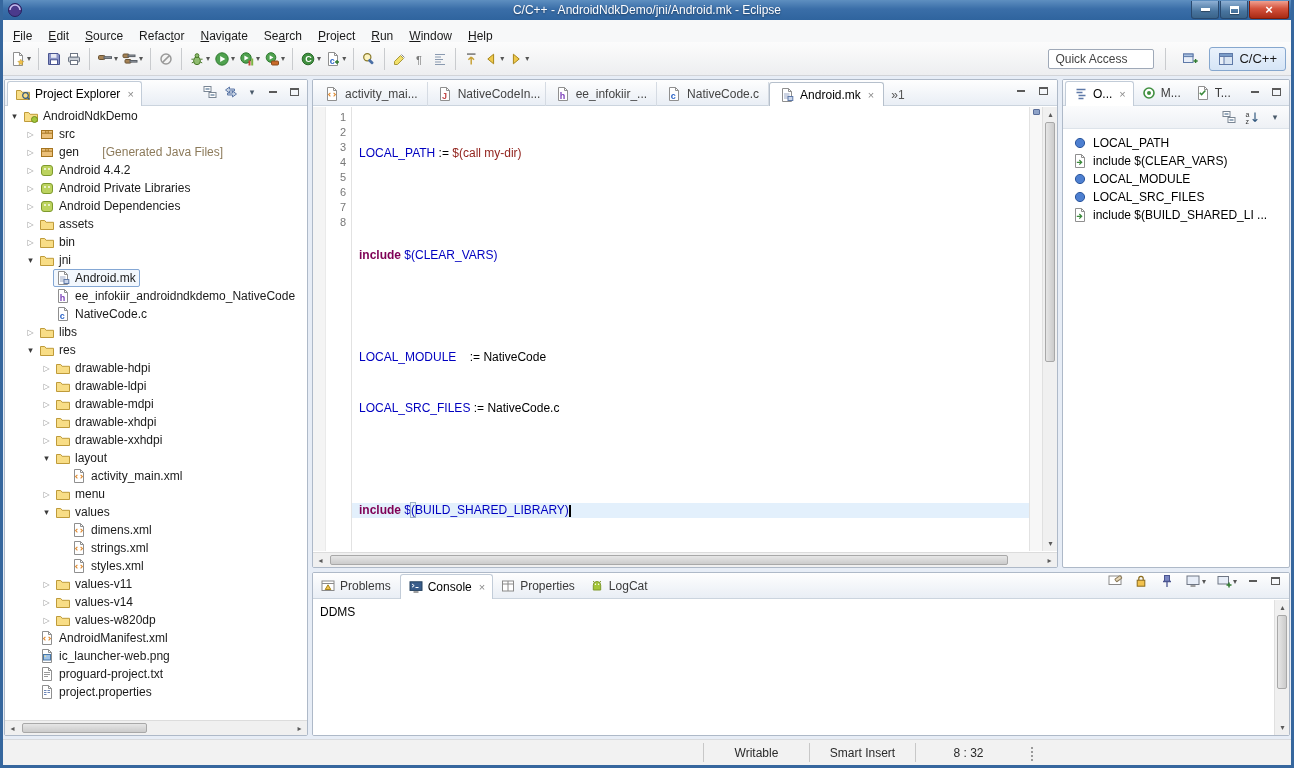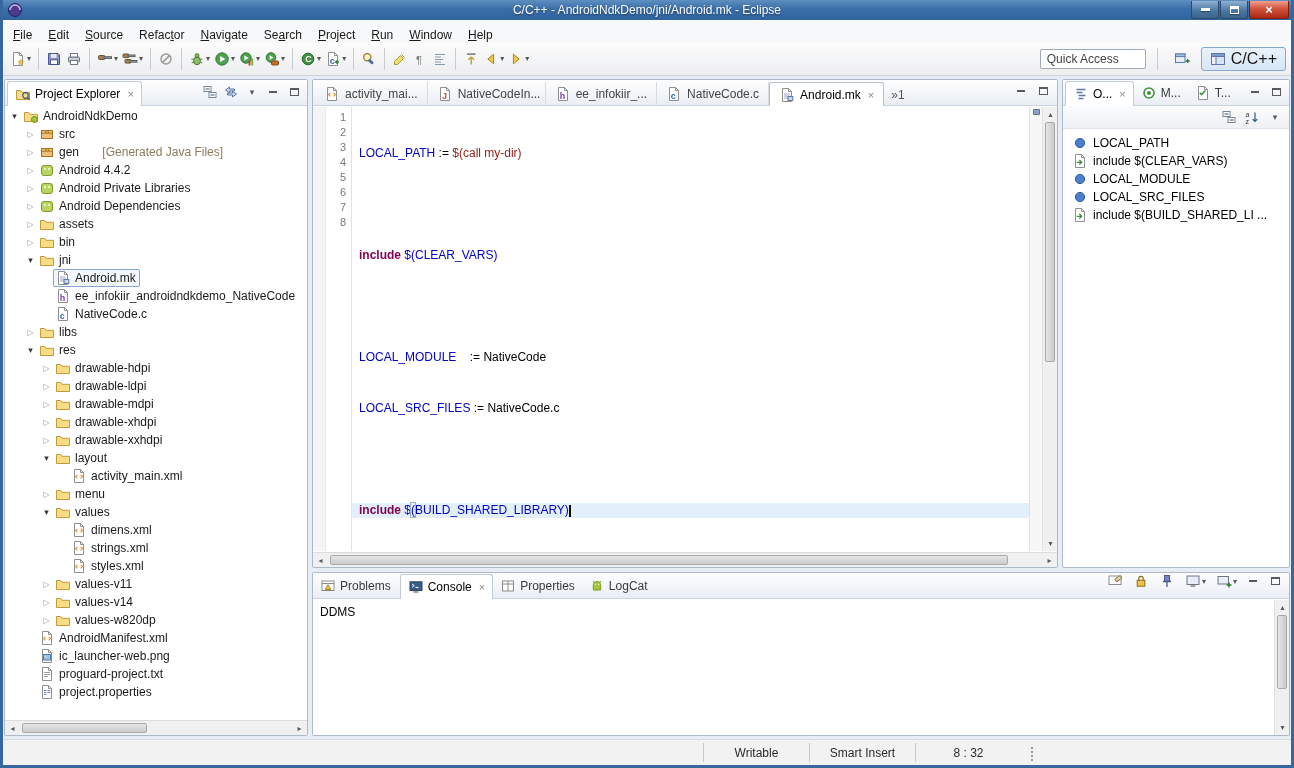--- a/index.html
+++ b/index.html
@@ -10,36 +10,36 @@
   .titlebar{position:absolute;left:0;top:0;right:0;height:20px;background:linear-gradient(180deg,#5E8FC0,#3A6EA8 45%,#2F649E);display:flex;align-items:center;color:#fff;}
   .app-icon{width:16px;height:16px;margin:0 4px;flex:none;}
   .title-text{position:absolute;left:0;right:0;text-align:center;font-size:12px;color:#FDFDFF;text-shadow:0 1px 2px rgba(0,0,0,.4);}
   .win-controls{margin-left:auto;display:flex;z-index:2;padding-right:2px;}
   .winbtn{border:1px solid #29496E;border-top:none;width:28px;height:18px;display:flex;align-items:center;justify-content:center;background:linear-gradient(#8FB0D4,#49759F 60%,#3A6489);border-radius:0 0 3px 3px;margin-left:1px;color:#fff;cursor:default;}
   .winbtn.close{width:40px;background:linear-gradient(#F0A090,#D4523C 45%,#A92A14);border-color:#7E1A07;font-size:13px;font-weight:bold;}
   .g-min{width:9px;height:3px;background:#fff;box-shadow:0 1px 1px rgba(0,0,0,.4);}
   .g-max{width:9px;height:8px;border:1px solid #fff;border-top-width:3px;box-shadow:0 1px 1px rgba(0,0,0,.3);}
 
   
-  .menubar{position:absolute;left:0;top:20px;right:0;height:33px;background:#F7F8F9;border-bottom:3px solid #000000;display:flex;align-items:center;padding-left:2px;}
+  .menubar{position:absolute;left:0;top:20px;right:0;height:33px;background:#F7F8F9;border-bottom:1px solid #000000;display:flex;align-items:center;padding-left:2px;}
   .menu-item{font-size:12px;color:#1a1a1a;padding:3px 8px;}
   .mn{text-decoration:underline;}
 
   
   .toolbar{position:absolute;left:0;top:42px;right:0;height:34px;background:linear-gradient(#FCFCFC,#EDEEF0);border-bottom:1px solid #D2D4D8;display:flex;align-items:center;padding:0 5px;}
   .tool-left{display:flex;align-items:center;}
   .tbtn{height:24px;display:flex;align-items:center;padding:0 2px;border-radius:3px;}
   .tbtn .icon,.icon16{width:16px;height:16px;display:inline-block;}
   .dd{font-size:8px;color:#555;margin-left:1px;}
   .tool-sep{width:1px;height:22px;background:#C9CBCE;margin:0 5px;flex:none;}
   .tool-right{margin-left:auto;display:flex;align-items:center;gap:6px;}
   .quick-access{width:106px;height:20px;border:1px solid #9FA9B8;border-radius:2px;padding:0 6px;font-size:12px;color:#333;background:#fff;}
   .quick-access::placeholder{color:#444;}
   .persp-open{width:26px;height:24px;border:none;background:transparent;display:flex;align-items:center;justify-content:center;}
-  .persp-btn{display:flex;align-items:center;gap:5px;height:24px;padding:0 8px;border:1px solid #86A7CE;background:linear-gradient(#EAF2FC,#D6E5F6);border-radius:3px;font-size:16px;color:#1a1a1a;text-align:center;}
+  .persp-btn{display:flex;align-items:center;gap:5px;height:24px;padding:0 8px;border:1px solid #86A7CE;background:linear-gradient(#EAF2FC,#D6E5F6);border-radius:3px;font-size:13px;color:#1a1a1a;text-align:center;}
 
   
   .panel{position:absolute;background:#fff;border:1px solid #AEB9C8;border-radius:2px;overflow:hidden;}
   .view-header{height:26px;background:linear-gradient(#FEFEFE,#E9EEF5);border-bottom:1px solid #CBD4DE;display:flex;align-items:flex-end;position:relative;}
   .view-tab{display:flex;align-items:center;gap:4px;height:24px;padding:12px 7px;font-size:12px;color:#3a3a3a;white-space:nowrap;}
   .view-tab.active{background:#fff;border:1px solid #C2CCD8;border-bottom:none;border-radius:3px 3px 0 0;margin-left:2px;position:relative;top:1px;color:#000;}
   .tab-close{color:#8a8a8a;font-size:11px;margin-left:3px;}
   .view-tools{margin-left:auto;display:flex;align-items:center;gap:5px;padding:0 5px 5px 0;}
   .vbtn{width:16px;height:16px;display:flex;align-items:center;justify-content:center;}
   .b-min{width:8px;height:2px;background:#5a5a5a;}

